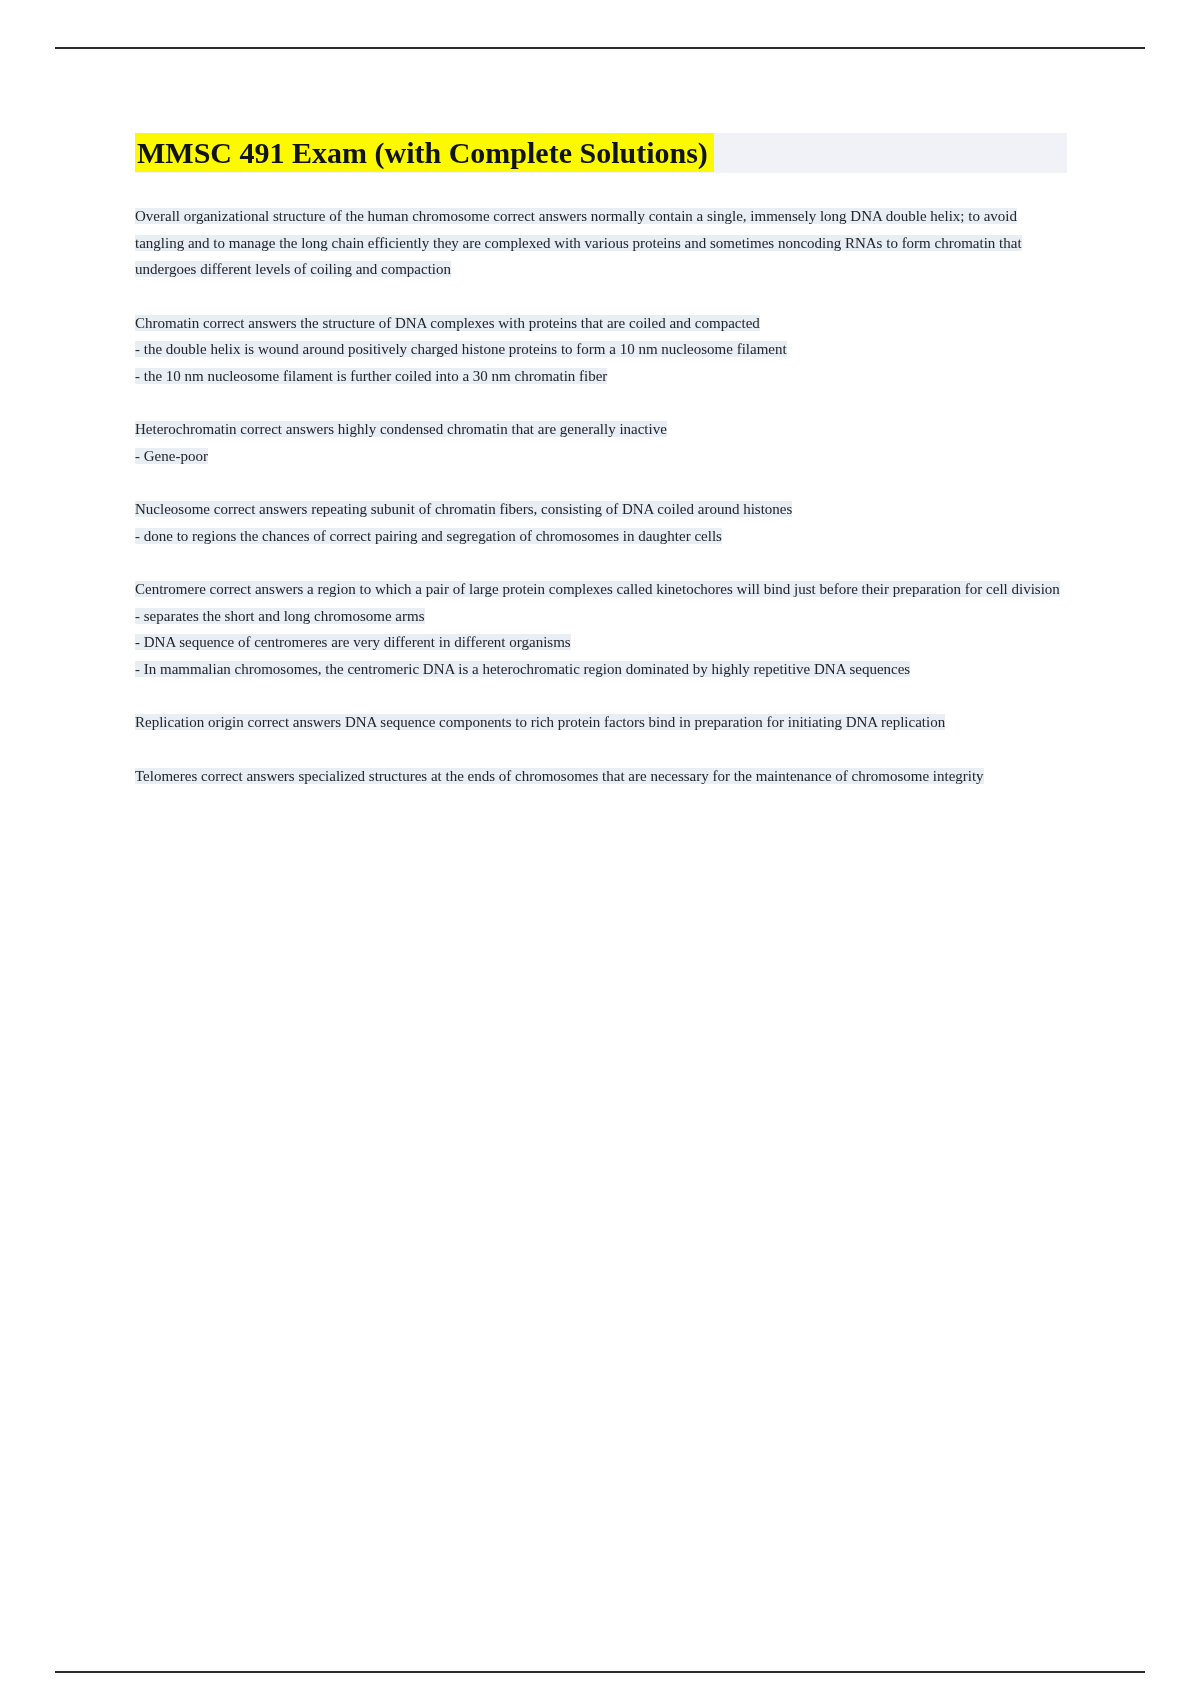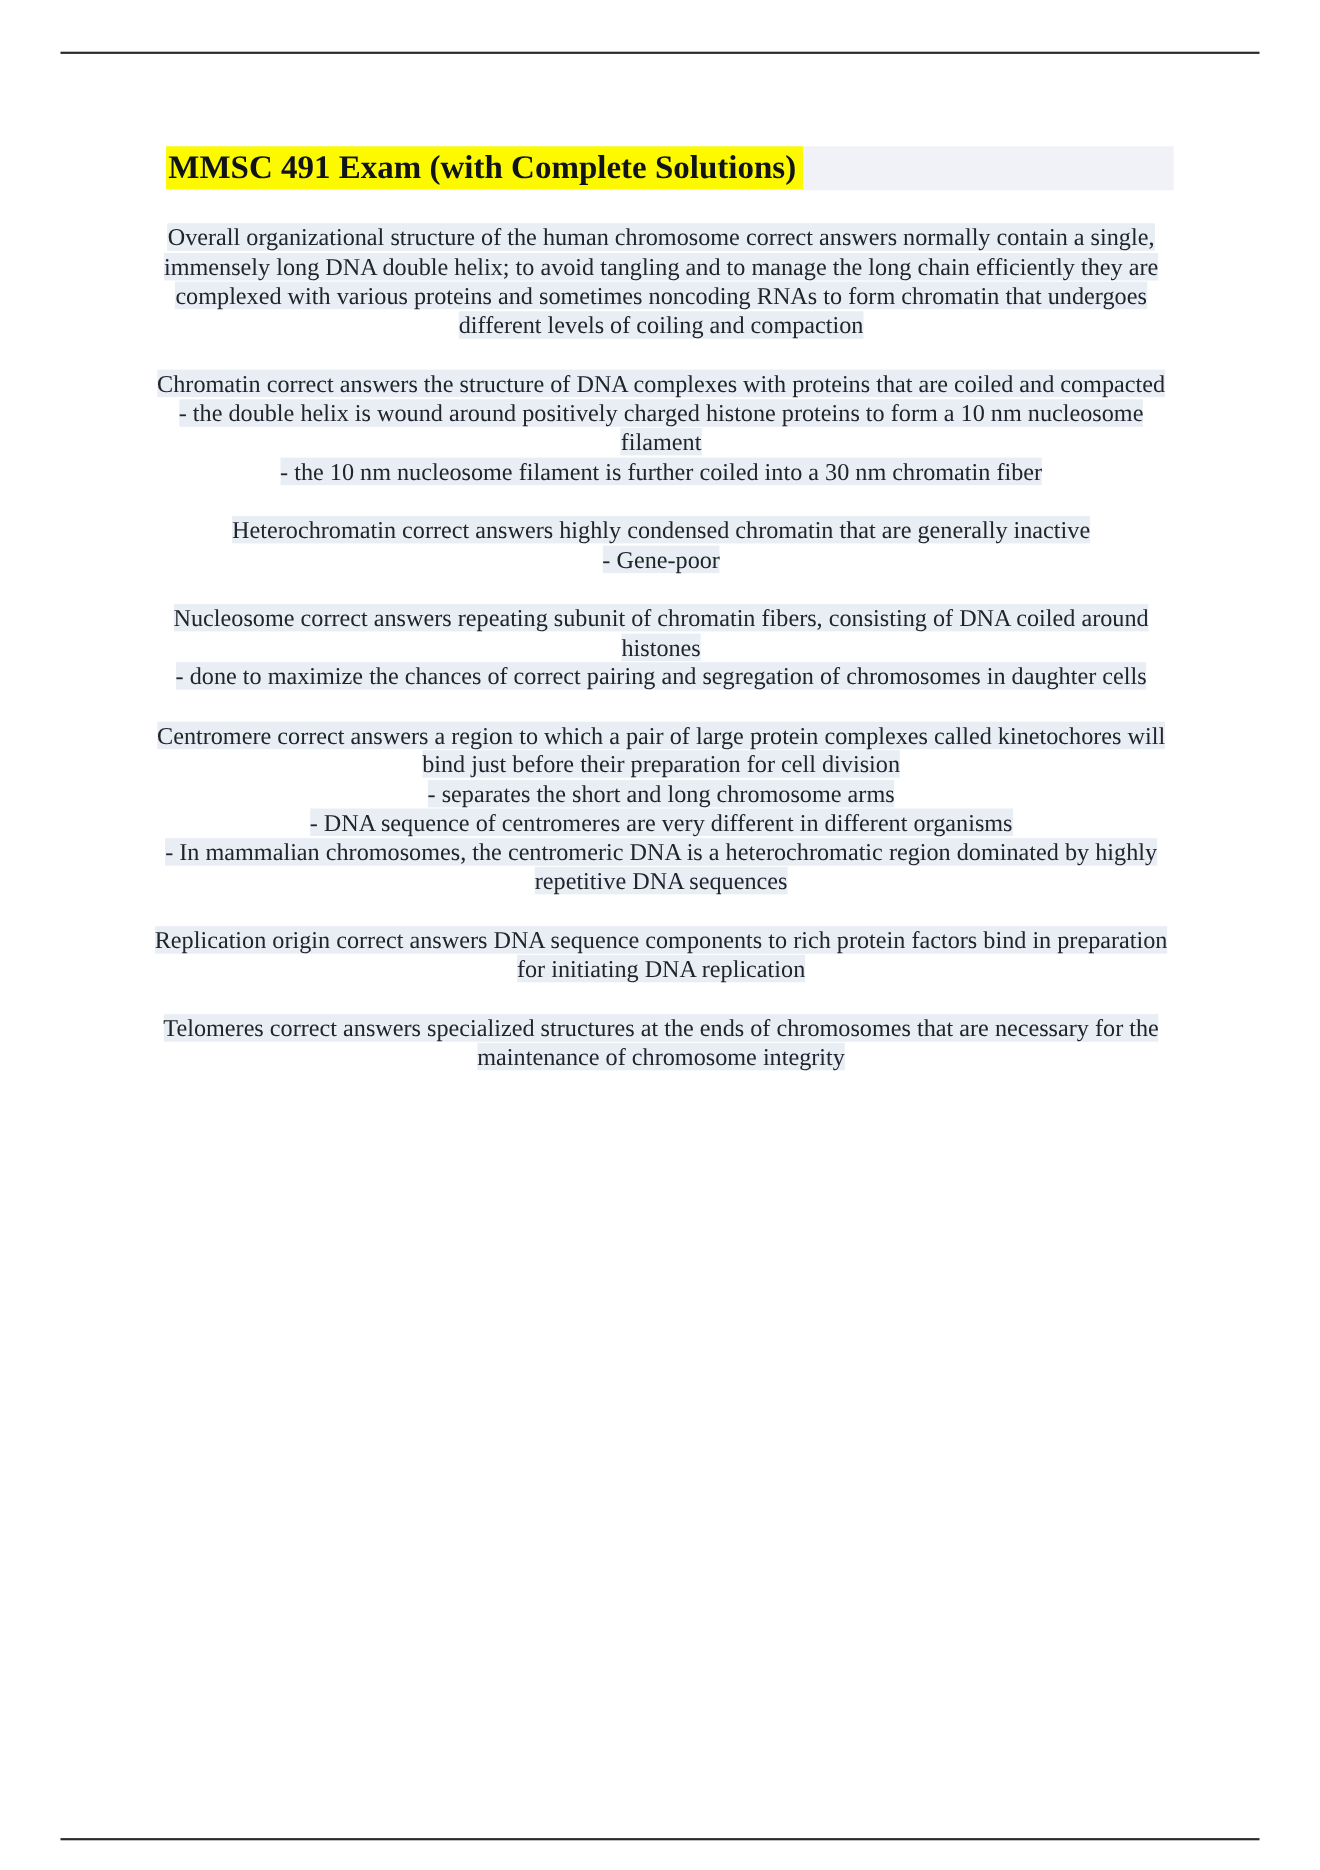--- a/index.html
+++ b/index.html
@@ -29,34 +29,33 @@
     left: 135px;
     top: 133px;
     width: 932px;
     color: #20242b;
   }
 
   h1.doc-title {
     font-size: 30px;
     font-weight: bold;
     color: #101418;
-    margin: 0 0 30px 16px;
+    margin: 0 0 30px 0;
     line-height: 40px;
     background: #f0f2f7;
   }
   h1.doc-title .yellow-hl {
     background: #fdfa00;
     padding: 3px 6px 3px 2px;
   }
 
   p.qa-block {
-    font-size: 22px;
+    font-size: 15px;
     line-height: 26.5px;
     margin: 0 0 27px 0;
-    text-align: center;
   }
   p.qa-block .text-hl {
     background: #e9edf4;
     white-space: pre-line;
   }
 </style>
 </head>
 <body>
 
 <div class="rule rule-top"></div>
@@ -69,21 +68,21 @@
 
   <p class="qa-block"><span class="text-hl">Chromatin correct answers the structure of DNA complexes with proteins that are coiled and compacted
 - the double helix is wound around positively charged histone proteins to form a 10 nm nucleosome filament
 - the 10 nm nucleosome filament is further coiled into a 30 nm chromatin fiber</span></p>
 
 
   <p class="qa-block"><span class="text-hl">Heterochromatin correct answers highly condensed chromatin that are generally inactive
 - Gene-poor</span></p>
 
   <p class="qa-block"><span class="text-hl">Nucleosome correct answers repeating subunit of chromatin fibers, consisting of DNA coiled around histones
-- done to maximize the chances of correct pairing and segregation of chromosomes in daughter cells</span></p>
+- done to regions the chances of correct pairing and segregation of chromosomes in daughter cells</span></p>
 
 
 
   <p class="qa-block"><span class="text-hl">Centromere correct answers a region to which a pair of large protein complexes called kinetochores will bind just before their preparation for cell division
 - separates the short and long chromosome arms
 - DNA sequence of centromeres are very different in different organisms
 - In mammalian chromosomes, the centromeric DNA is a heterochromatic region dominated by highly repetitive DNA sequences</span></p>
 
   <p class="qa-block"><span class="text-hl">Replication origin correct answers DNA sequence components to rich protein factors bind in preparation for initiating DNA replication</span></p>
 

